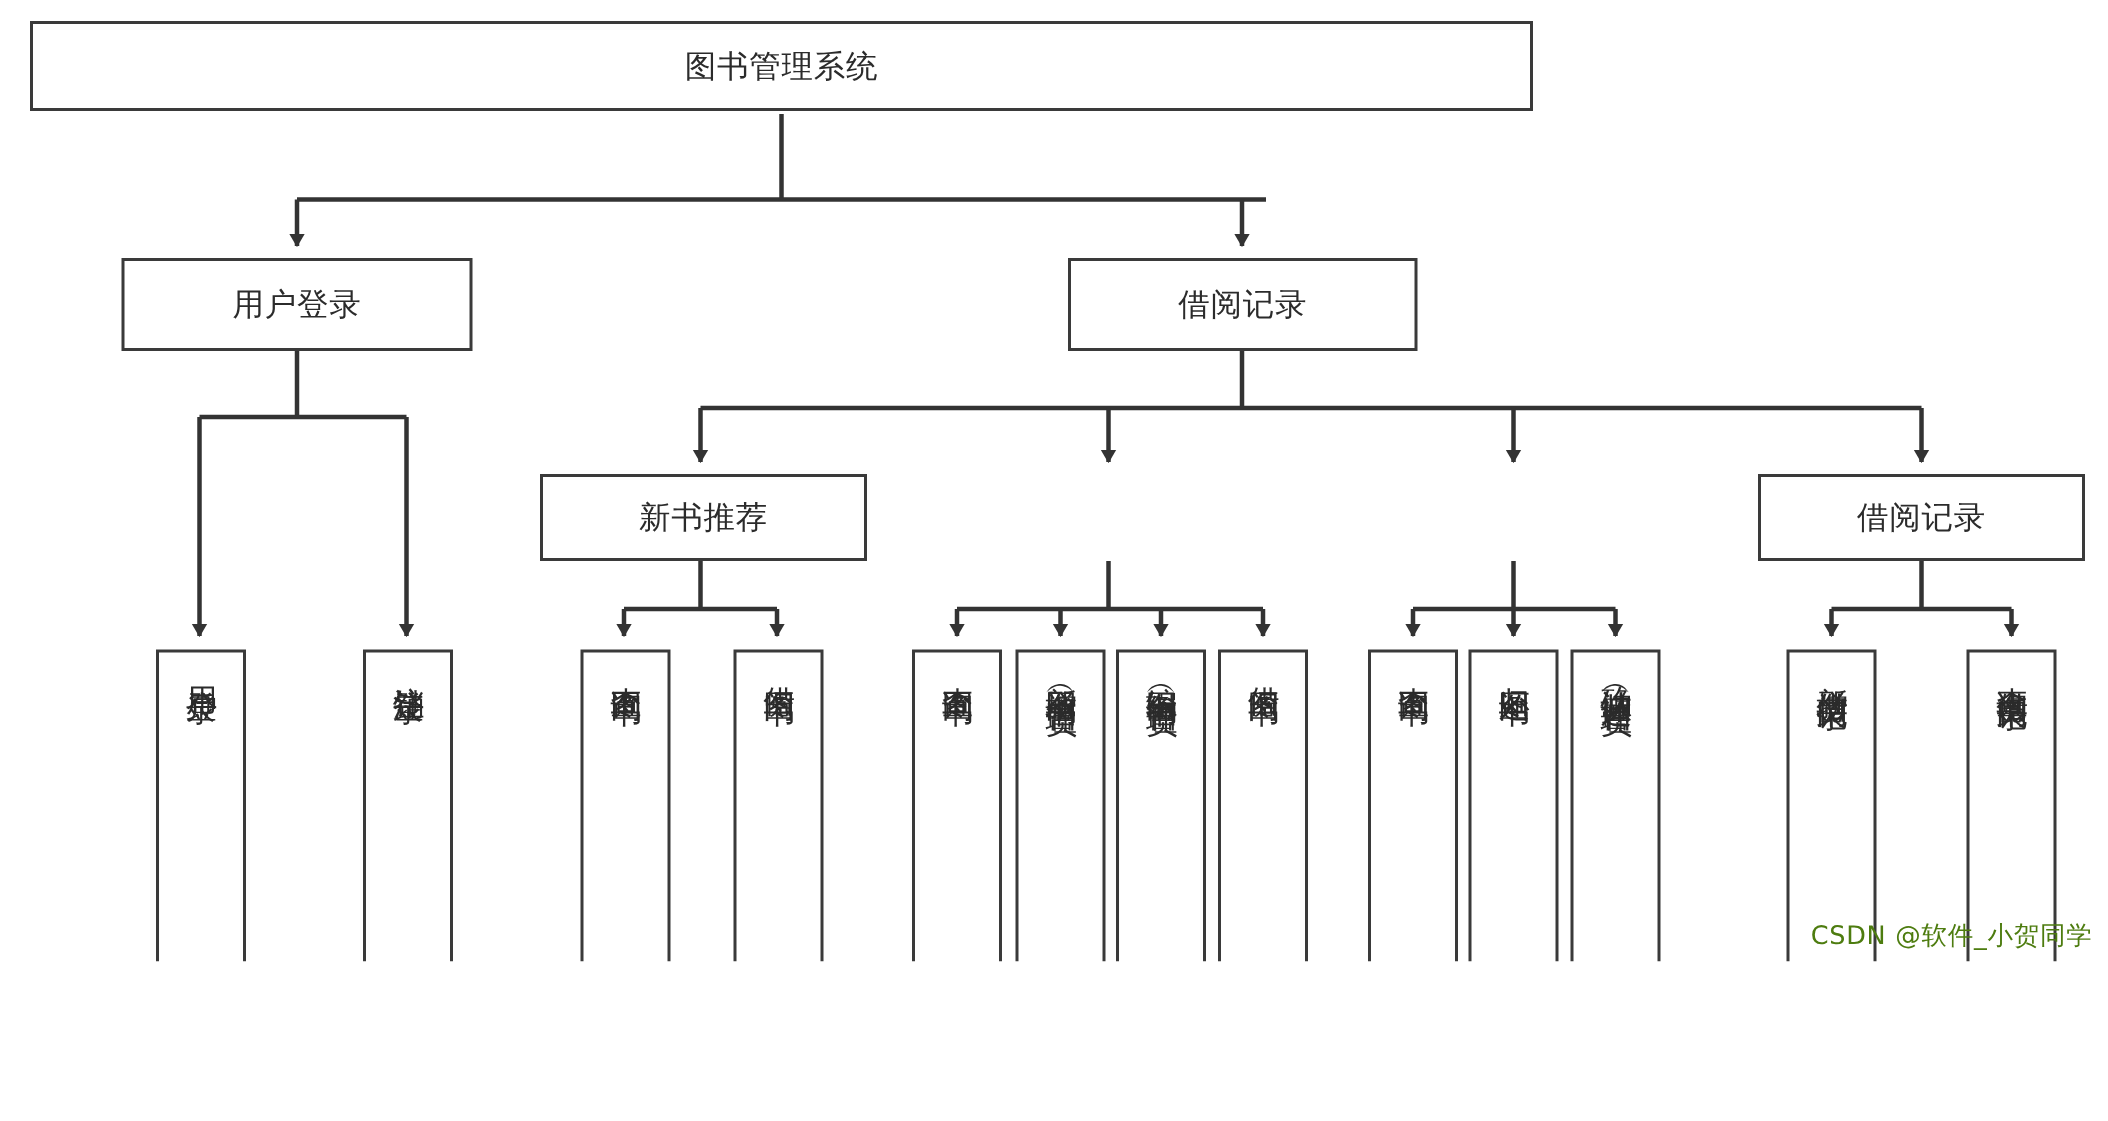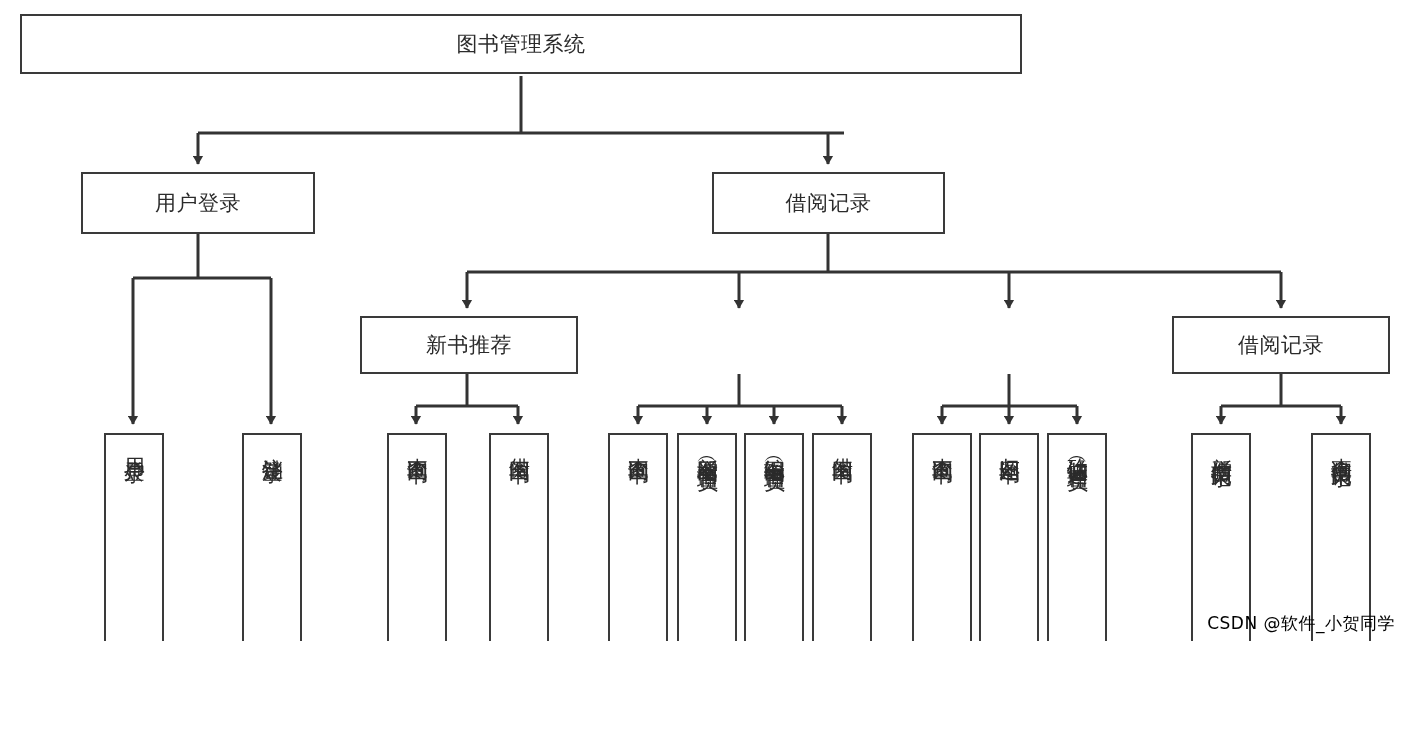--- a/index.html
+++ b/index.html
@@ -62,21 +62,21 @@
     font-size: 21px;
     letter-spacing: 2px;
     white-space: nowrap;
     line-height: 1;
   }
   #watermark {
     position: absolute;
     right: 10px;
     bottom: 6px;
     font-size: 17px;
-    color: #000000;
+    color: #4d7c0f;
     white-space: nowrap;
     letter-spacing: 0.5px;
     user-select: none;
   }
 </style>
 </head>
 <body>
 
 <div id="diagram-root">
 

